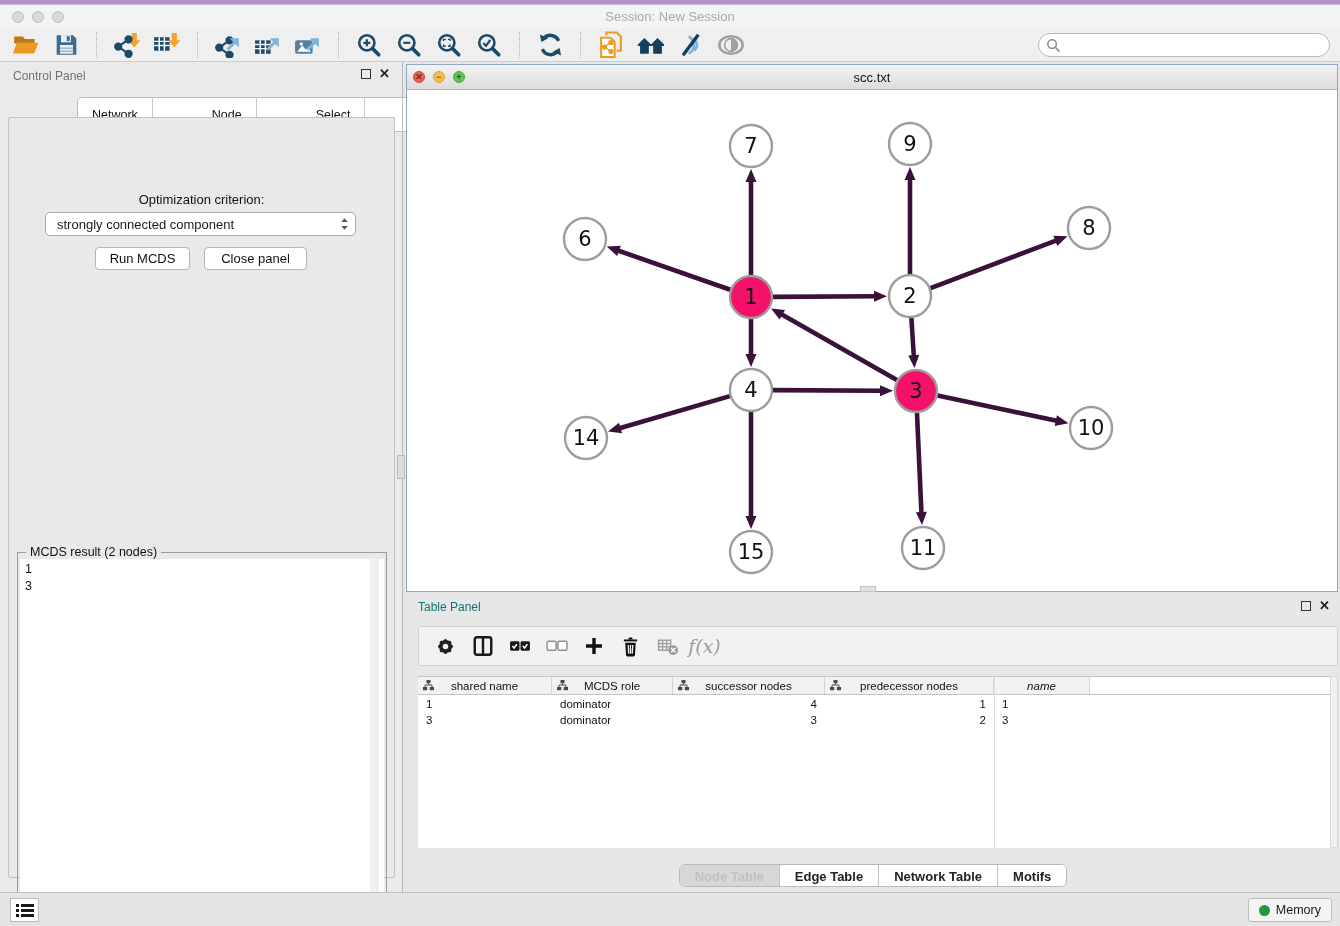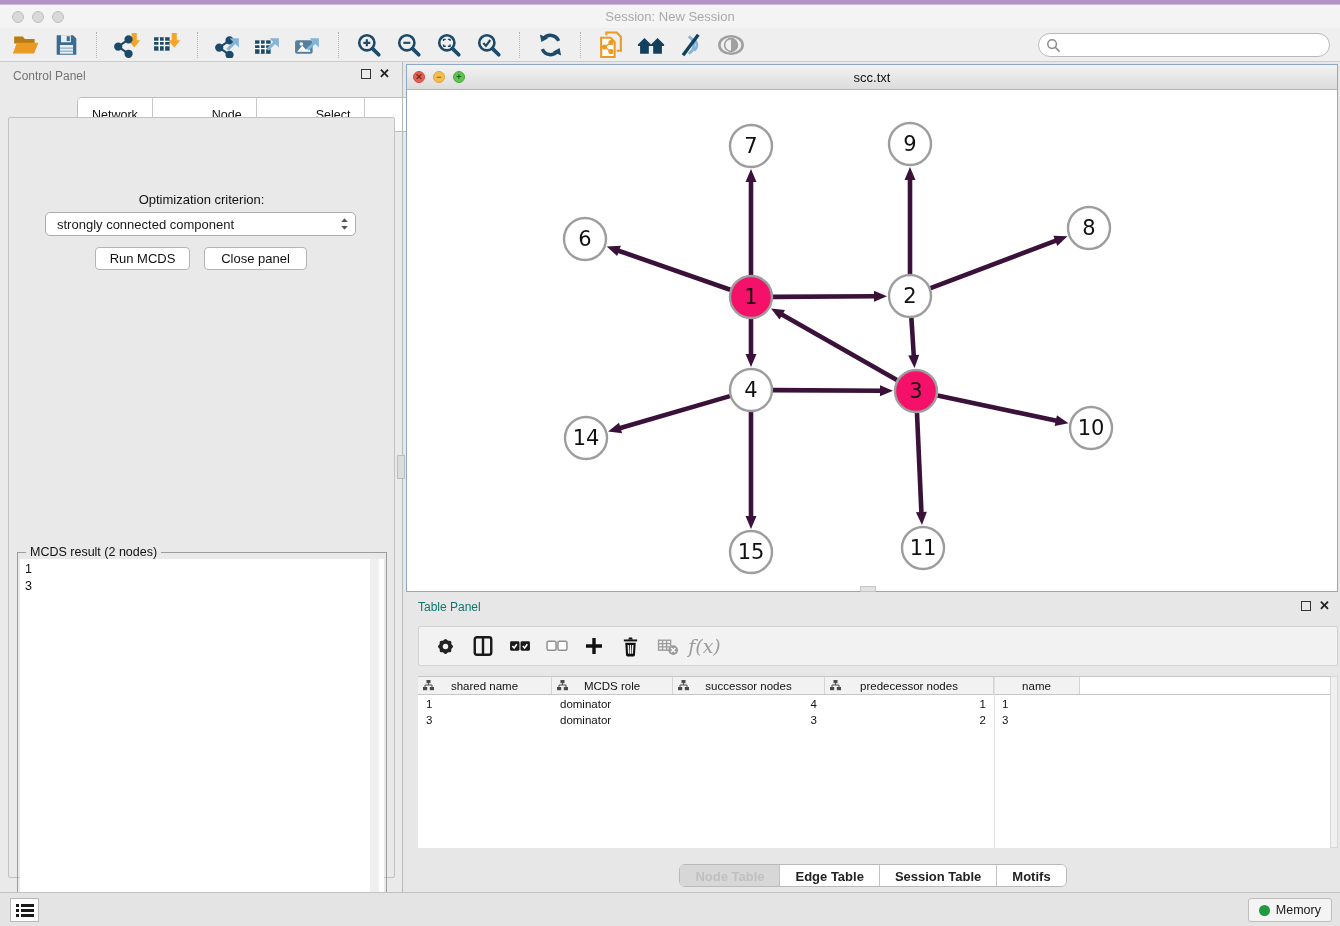--- a/index.html
+++ b/index.html
@@ -616,21 +616,21 @@
               <g fill="#4a4a4a">
                 <rect x="3.5" y="0" width="4" height="3.2"></rect>
                 <rect x="0" y="7" width="4.2" height="3.2"></rect>
                 <rect x="6.8" y="7" width="4.2" height="3.2"></rect>
               </g>
               <path d="M5.5 3.2 v1.8 M2 7 V5 h7 v2" stroke="#4a4a4a" fill="none"></path>
             </svg>
           </span>
           <span>predecessor nodes</span>
         </div>
-        <div class="th" style="width: 86px;">
+        <div class="th" style="width: 96px; font-style: italic;">
           <span>name</span>
         </div>
         <div class="th" style="flex: 1 1 0%; background: rgb(255, 255, 255); border-right: none;"></div>
       </div>
       <div class="tbl-row" style="top: 19px;">
         <div class="td" style="width: 134px; justify-content: flex-start;">1</div>
         <div class="td" style="width: 121px; justify-content: flex-start;">dominator</div>
         <div class="td" style="width: 152px; justify-content: flex-end;">4</div>
         <div class="td" style="width: 169px; justify-content: flex-end;">1</div>
         <div class="td" style="width: 82px; justify-content: flex-start;">1</div>
@@ -642,21 +642,21 @@
         <div class="td" style="width: 169px; justify-content: flex-end;">2</div>
         <div class="td" style="width: 82px; justify-content: flex-start;">3</div>
       </div>
       <div class="name-col-line" style="left: 576px;"></div>
     </div>
   <div class="tbl-scroll"></div>
   <div class="tp-tabs">
       <div class="tp-tabs-inner" id="tp-tabs">
         <div class="tp-tab sel">Node Table</div>
         <div class="tp-tab">Edge Table</div>
-        <div class="tp-tab">Session Table</div>
+        <div class="tp-tab">Network Table</div>
         <div class="tp-tab">Motifs</div>
       </div>
     </div>
 </div>
 
 <div class="statusbar">
   <div class="menu-btn">
     <svg width="18" height="14" viewBox="0 0 18 14">
       <g fill="#1a1a1a">
         <rect x="0" y="1" width="3" height="3"></rect>

